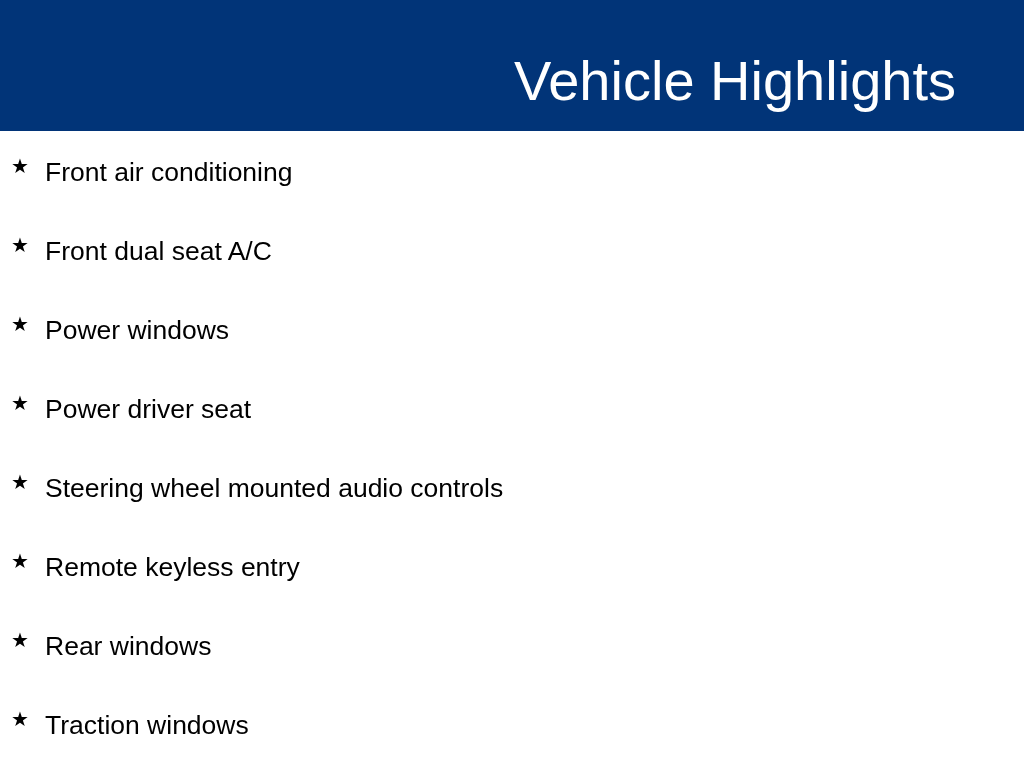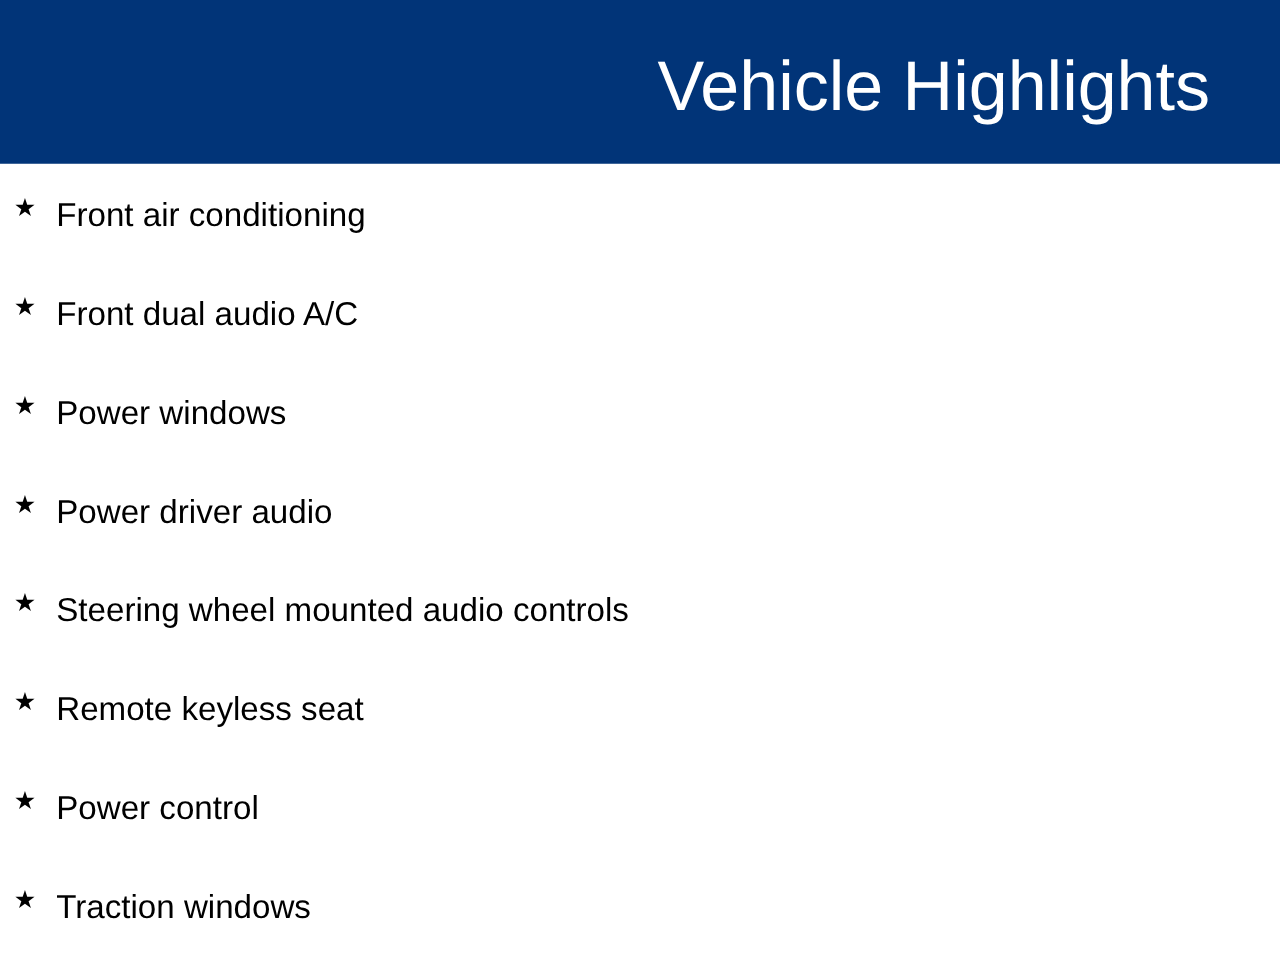--- a/index.html
+++ b/index.html
@@ -10,21 +10,21 @@
       position: relative;
     }
     .header {
       position: absolute; left: 0; top: 0;
       width: 1024px; height: 131px;
       background: #013478;
     }
     .title {
       position: absolute; right: 52px; top: 30px;
       color: #ffffff; font-size: 56px; line-height: 70px;
-      font-weight: normal; margin: 4px; white-space: nowrap;
+      font-weight: normal; margin: 16px; white-space: nowrap;
     }
     .list {
       position: absolute; left: 0; top: 151px;
       margin: 0; padding: 0; list-style: none;
     }
     .item {
       height: 79px; position: relative;
       font-size: 26.5px; color: #000000;
     }
     .star {
@@ -44,39 +44,39 @@
   <h1 class="title">Vehicle Highlights</h1>
 </div>
 
 <ul class="list">
   <li class="item">
     <span class="star">★</span>
     <span class="label">Front air conditioning</span>
   </li>
   <li class="item">
     <span class="star">★</span>
-    <span class="label">Front dual audio A/C</span>
+    <span class="label">Front dual seat A/C</span>
   </li>
   <li class="item">
     <span class="star">★</span>
     <span class="label">Power windows</span>
   </li>
   <li class="item">
     <span class="star">★</span>
-    <span class="label">Power driver audio</span>
+    <span class="label">Power driver seat</span>
   </li>
   <li class="item">
     <span class="star">★</span>
     <span class="label">Steering wheel mounted audio controls</span>
   </li>
   <li class="item">
     <span class="star">★</span>
-    <span class="label">Remote keyless seat</span>
+    <span class="label">Remote keyless entry</span>
   </li>
   <li class="item">
     <span class="star">★</span>
-    <span class="label">Power control</span>
+    <span class="label">Rear windows</span>
   </li>
   <li class="item">
     <span class="star">★</span>
     <span class="label">Traction windows</span>
   </li>
 </ul>
 
 </body></html>

